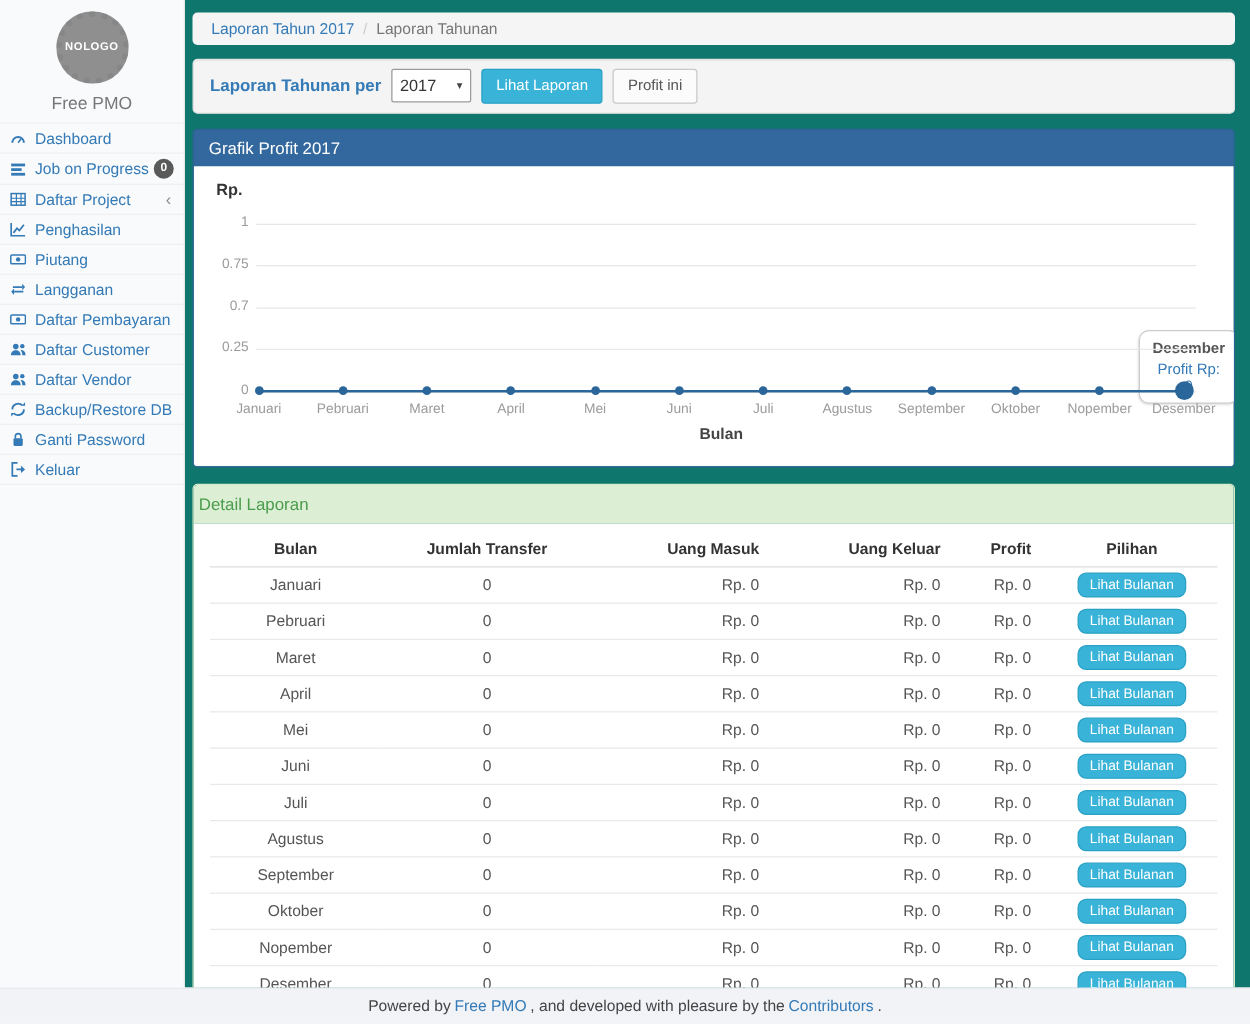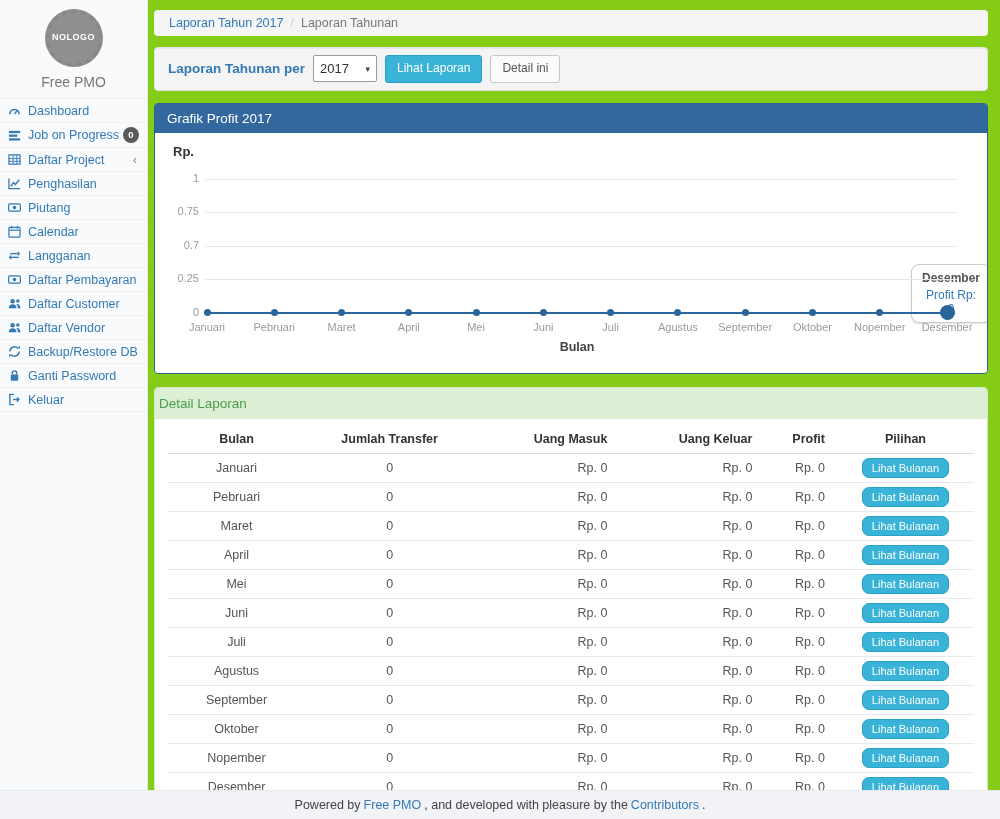--- a/index.html
+++ b/index.html
@@ -19,21 +19,21 @@
   .side-item{display:flex;align-items:center;padding:4px 8px;min-height:24px;
     color:#337ab7;font-size:12.5px;border-bottom:1px solid #f0f0f1;cursor:pointer;text-decoration:none;}
   .s-icon{width:15px;height:13px;margin-right:5px;flex:none;color:#337ab7;display:inline-flex;align-items:center;}
   .s-icon svg{width:13px;height:13px;display:block;}
   .s-label{flex:1;white-space:nowrap;}
   .badge{width:16px;height:16px;border-radius:50%;background:#5a5a5a;color:#fff;
     font-size:9.5px;font-weight:bold;line-height:16px;text-align:center;flex:none;}
   .chev{color:#888;font-size:13px;flex:none;padding-right:2px;}
 
   
-  .content{flex:1;padding:10px 12px 0 6px;background:#84cc16;}
+  .content{flex:1;padding:10px 12px 0 6px;background:#0f766e;}
 
   .breadcrumb{background:#f5f5f5;border-radius:4px;padding:6px 15px;font-size:12.5px;
     display:flex;align-items:center;gap:7px;}
   .breadcrumb a{color:#337ab7;text-decoration:none;cursor:pointer;}
   .breadcrumb .sep{color:#ccc;}
   .breadcrumb .current{color:#777;}
 
   .well{margin-top:11px;background:#f4f4f4;border:1px solid #e3e3e3;border-radius:4px;
     padding:7px 13px;display:flex;align-items:center;gap:8px;
     box-shadow:inset 0 1px 1px rgba(0,0,0,.05);}
@@ -143,30 +143,20 @@
             <svg viewBox="0 0 14 14">
               <rect x="0.7" y="3.2" width="12.6" height="7.6" rx="1" fill="none" stroke="currentColor" stroke-width="1.3"></rect>
               <circle cx="7" cy="7" r="1.9" fill="currentColor"></circle>
             </svg>
           </span>
           <span class="s-label">Piutang</span>
         </a>
         <a class="side-item">
           <span class="s-icon">
             <svg viewBox="0 0 14 14">
-              <rect x="1" y="2.6" width="12" height="10.4" rx="1" fill="none" stroke="currentColor" stroke-width="1.3"></rect>
-              <path d="M1 5.6h12" stroke="currentColor" stroke-width="1.3"></path>
-              <path d="M4 1v3M10 1v3" stroke="currentColor" stroke-width="1.3"></path>
-            </svg>
-          </span>
-          <span class="s-label">Calendar</span>
-        </a>
-        <a class="side-item">
-          <span class="s-icon">
-            <svg viewBox="0 0 14 14">
               <path d="M2.5 5h8" fill="none" stroke="currentColor" stroke-width="1.5"></path>
               <path d="M10.5 2.2L13 5l-2.5 2.8z" fill="currentColor"></path>
               <path d="M11.5 9h-8" fill="none" stroke="currentColor" stroke-width="1.5"></path>
               <path d="M3.5 6.2L1 9l2.5 2.8z" fill="currentColor"></path>
             </svg>
           </span>
           <span class="s-label">Langganan</span>
         </a>
         <a class="side-item">
           <span class="s-icon">
@@ -238,21 +228,21 @@
       <span class="current">Laporan Tahunan</span>
     </div>
 
     <div class="well">
       <span class="well-label">Laporan Tahunan per</span>
       <div class="select">
         <span>2017</span>
         <span class="caret">▾</span>
       </div>
       <button class="btn btn-info">Lihat Laporan</button>
-      <button class="btn btn-default">Detail ini</button>
+      <button class="btn btn-default">Profit ini</button>
     </div>
 
     <section class="panel panel-primary">
       <div class="panel-heading">Grafik Profit 2017</div>
       <div class="panel-body chart-body" id="chart">
         <div class="y-axis-title">Rp.</div>
         <div class="x-axis-title">Bulan</div>
         <div class="chart-tooltip">
           <div class="tt-title">Desember</div>
           <div class="tt-value">Profit Rp: 0</div>

